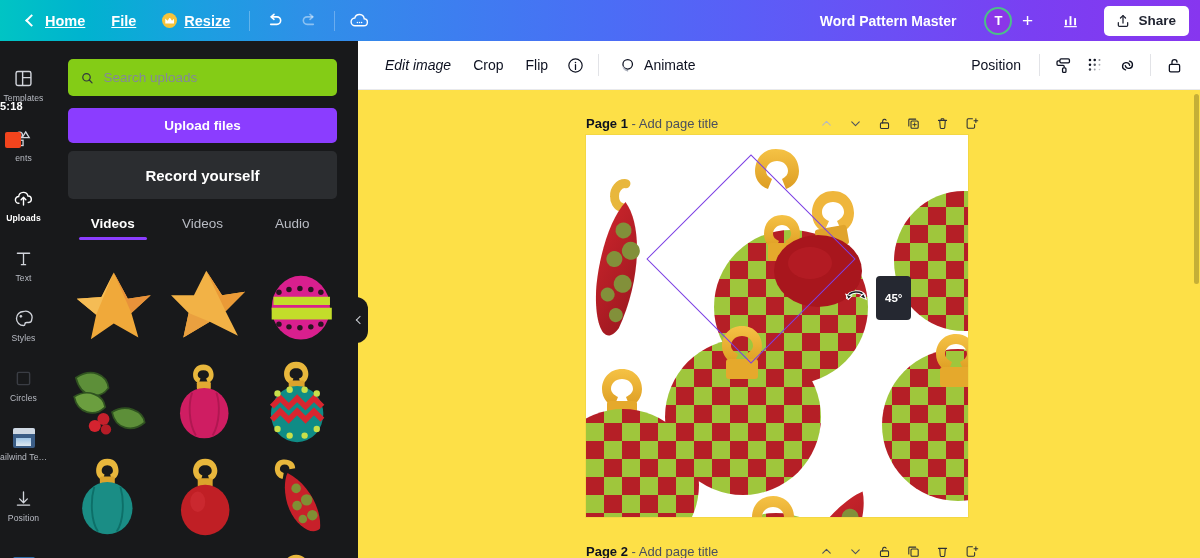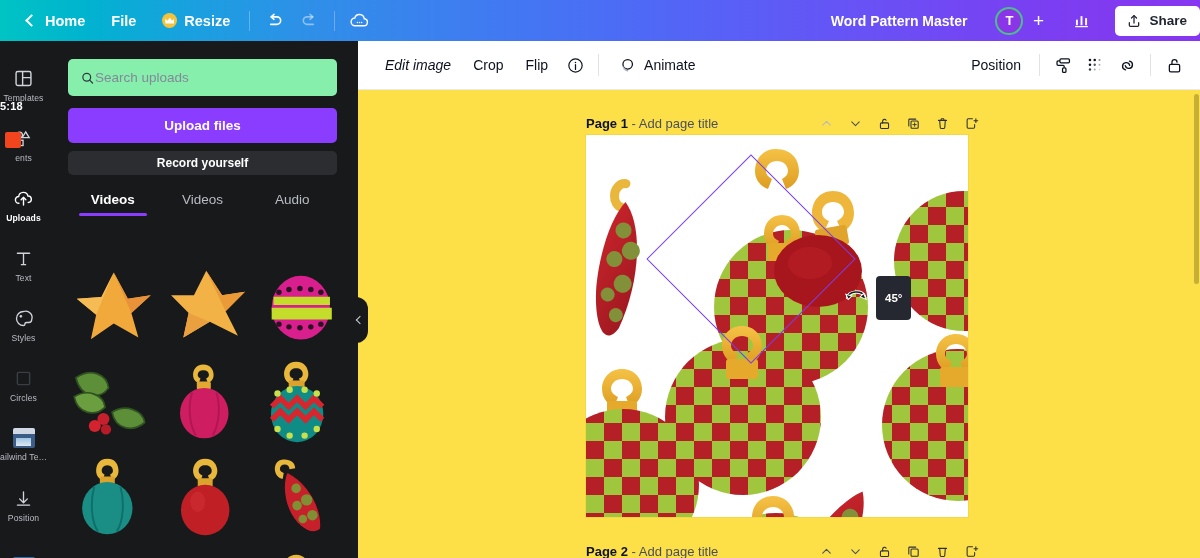--- a/index.html
+++ b/index.html
@@ -20,21 +20,21 @@
         #5a5ef7 62%, #6b4ff5 74%, #7a3ff2 86%, #8736ef 100%);
     display: flex; align-items: center;
     color: #ffffff;
     z-index: 40;
   }
   .tb-left { display: flex; align-items: center; height: 100%; padding-left: 14px; }
   .tb-item {
     display: flex; align-items: center; gap: 7px;
     font-size: 14.5px; font-weight: bold; color: #fff;
     padding: 0 13px; height: 100%;
-    cursor: pointer; white-space: nowrap;
+    cursor: pointer; white-space: nowrap; text-decoration: underline;
   }
   .tb-item.plain { font-weight: bold; }
   .chev-left {
     display: inline-block; width: 9px; height: 9px;
     border-left: 2px solid #fff; border-bottom: 2px solid #fff;
     transform: rotate(45deg); margin-right: 2px;
   }
   .crown {
     width: 15px; height: 15px; border-radius: 50%;
     background: #f5c33b; display: inline-block; position: relative;
@@ -45,21 +45,21 @@
     background: #fff;
     clip-path: polygon(0% 100%, 0% 15%, 25% 55%, 50% 0%, 75% 55%, 100% 15%, 100% 100%);
   }
   .tb-div { width: 1px; height: 20px; background: rgba(255,255,255,.28); margin: 0 6px; }
   .icon-btn {
     width: 36px; height: 36px; display: flex; align-items: center; justify-content: center;
     cursor: pointer; border-radius: 4px;
   }
   .tb-right {
     margin-left: auto; display: flex; align-items: center; height: 100%;
-    gap: 10px;
+    padding-right: 11px; gap: 10px;
   }
   .doc-title {
     font-size: 14px; font-weight: bold; color: #fff;
     padding: 0 14px; white-space: nowrap;
   }
   .avatar-wrap { display: flex; align-items: center; gap: 4px; padding: 0 4px; }
   .avatar {
     width: 28px; height: 28px; border-radius: 50%;
     background: #8b35e8; border: 2px solid #4bbf8a;
     color: #fff; font-size: 13px; font-weight: bold;
@@ -129,37 +129,37 @@
     background: #f2441d; border-radius: 2px;
   }
 
   
   .panel {
     position: absolute; top: 41px; left: 47px; width: 311px; height: 517px;
     background: #18191b; z-index: 25; overflow: hidden;
   }
   .search-box {
     position: relative; margin: 18px 21px 0 21px; height: 37px;
-    background: #86efac; border-radius: 5px;
-    display: flex; align-items: center; padding: 0 12px; 
+    background: #84cc16; border-radius: 5px;
+    display: flex; align-items: center; padding: 0 12px; gap: 9px;
   }
   .search-input {
     border: none; outline: none; background: transparent;
     font-size: 13.5px; color: #5b5f6b; width: 100%;
     font-family: "Liberation Sans", sans-serif;
   }
   .search-input::placeholder { color: #84889a; }
   .upload-btn {
     margin: 12px 21px 0 21px; height: 35px; background: #8b3dff;
     border-radius: 5px; color: #fff; font-size: 13.5px; font-weight: bold;
     display: flex; align-items: center; justify-content: center; cursor: pointer;
   }
   .record-btn {
-    margin: 8px 21px 0 21px; height: 24px; background: #2b2d30;
-    border-radius: 5px; color: #ffffff; font-size: 12px; font-weight: bold;
+    margin: 8px 21px 0 21px; height: 48px; background: #2b2d30;
+    border-radius: 5px; color: #ffffff; font-size: 15px; font-weight: bold;
     display: flex; align-items: center; justify-content: center; cursor: pointer;
   }
   .tabs {
     margin: 17px 21px 0 21px; display: flex; position: relative;
   }
   .tab {
     flex: 1; text-align: center; font-size: 13.5px; color: #b9bcc4;
     padding-bottom: 9px; cursor: pointer; position: relative;
   }
   .tab.active { color: #ffffff; font-weight: bold; }

